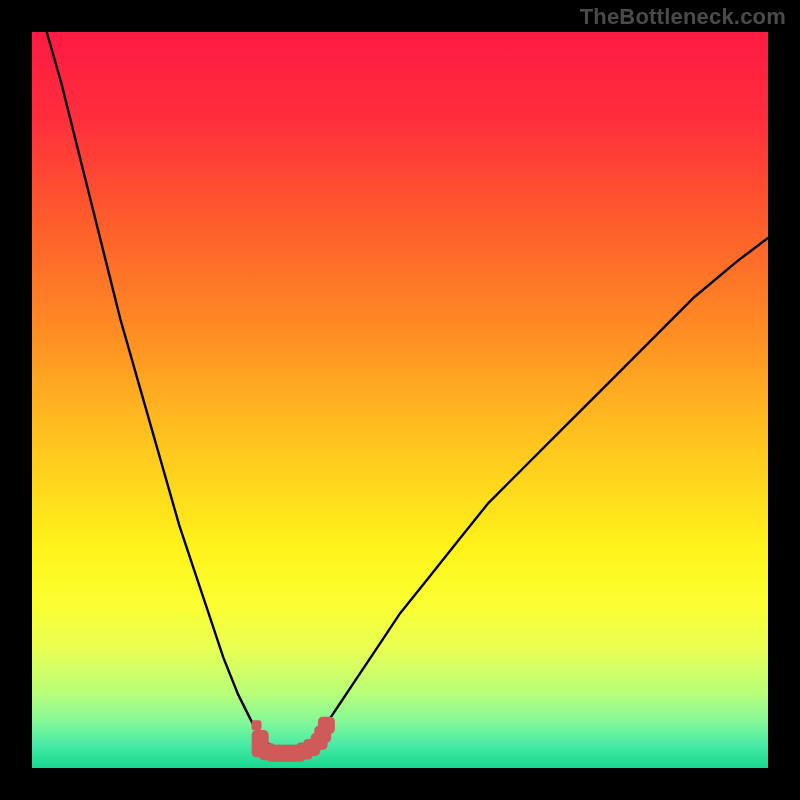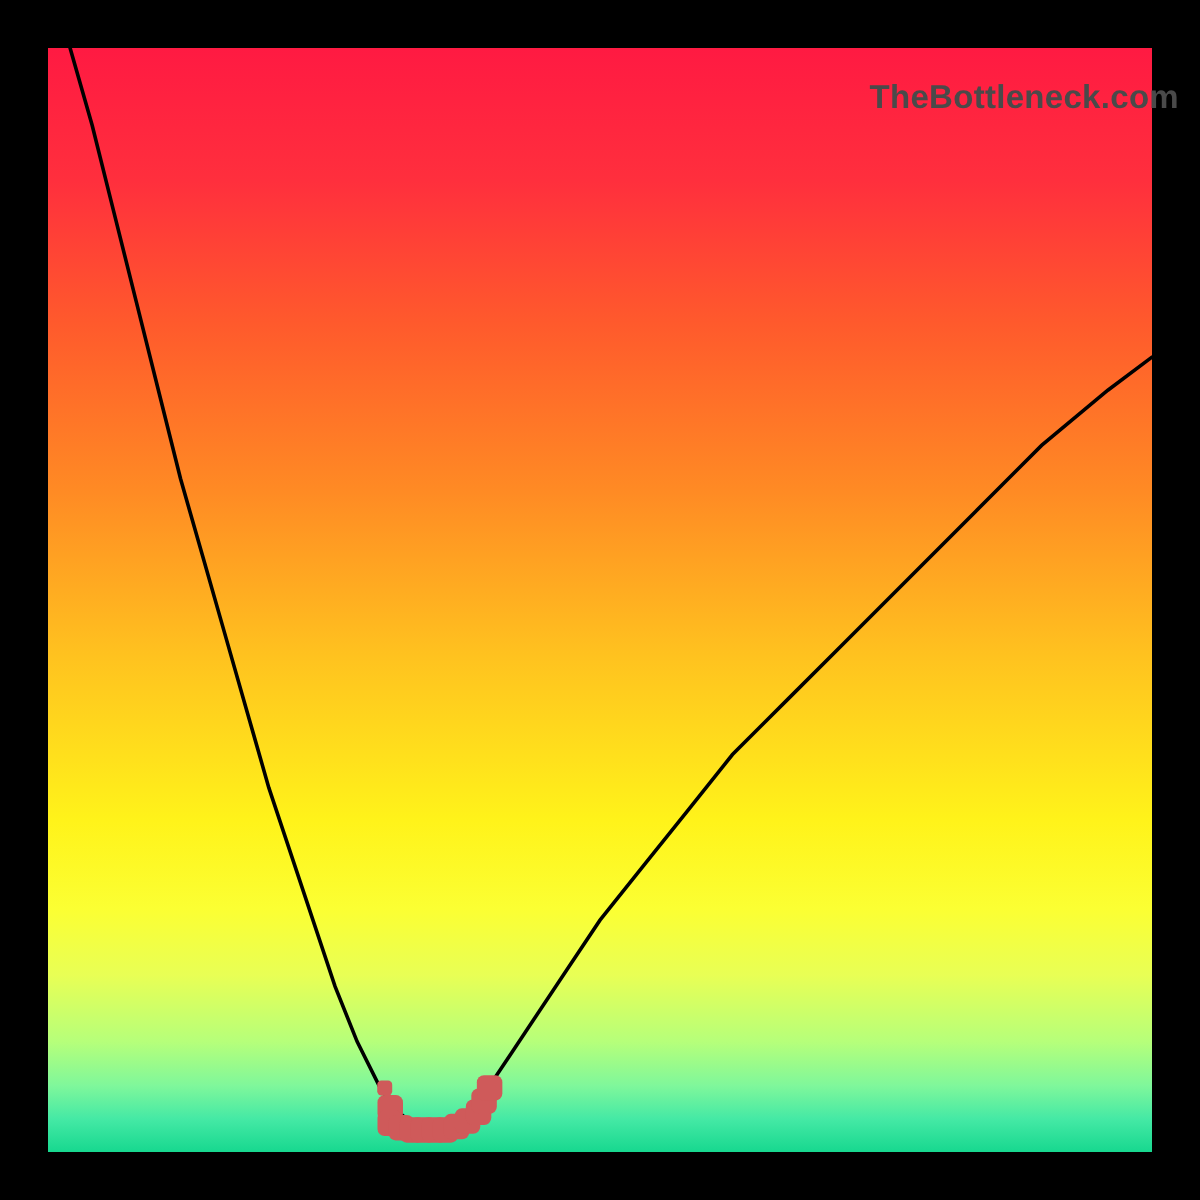--- a/index.html
+++ b/index.html
@@ -18,21 +18,20 @@
   }
   .watermark {
     position: absolute;
     top: 4px;
     right: 14px;
     color: #4a4a4a;
     font-size: 22px;
     font-weight: 600;
     letter-spacing: 0.2px;
     z-index: 10;
-    margin-top: 48px;
   }
   .plot {
     position: absolute;
     left: 32px;
     top: 32px;
     width: 736px;
     height: 736px;
   }
   svg { display: block; }
 </style>

